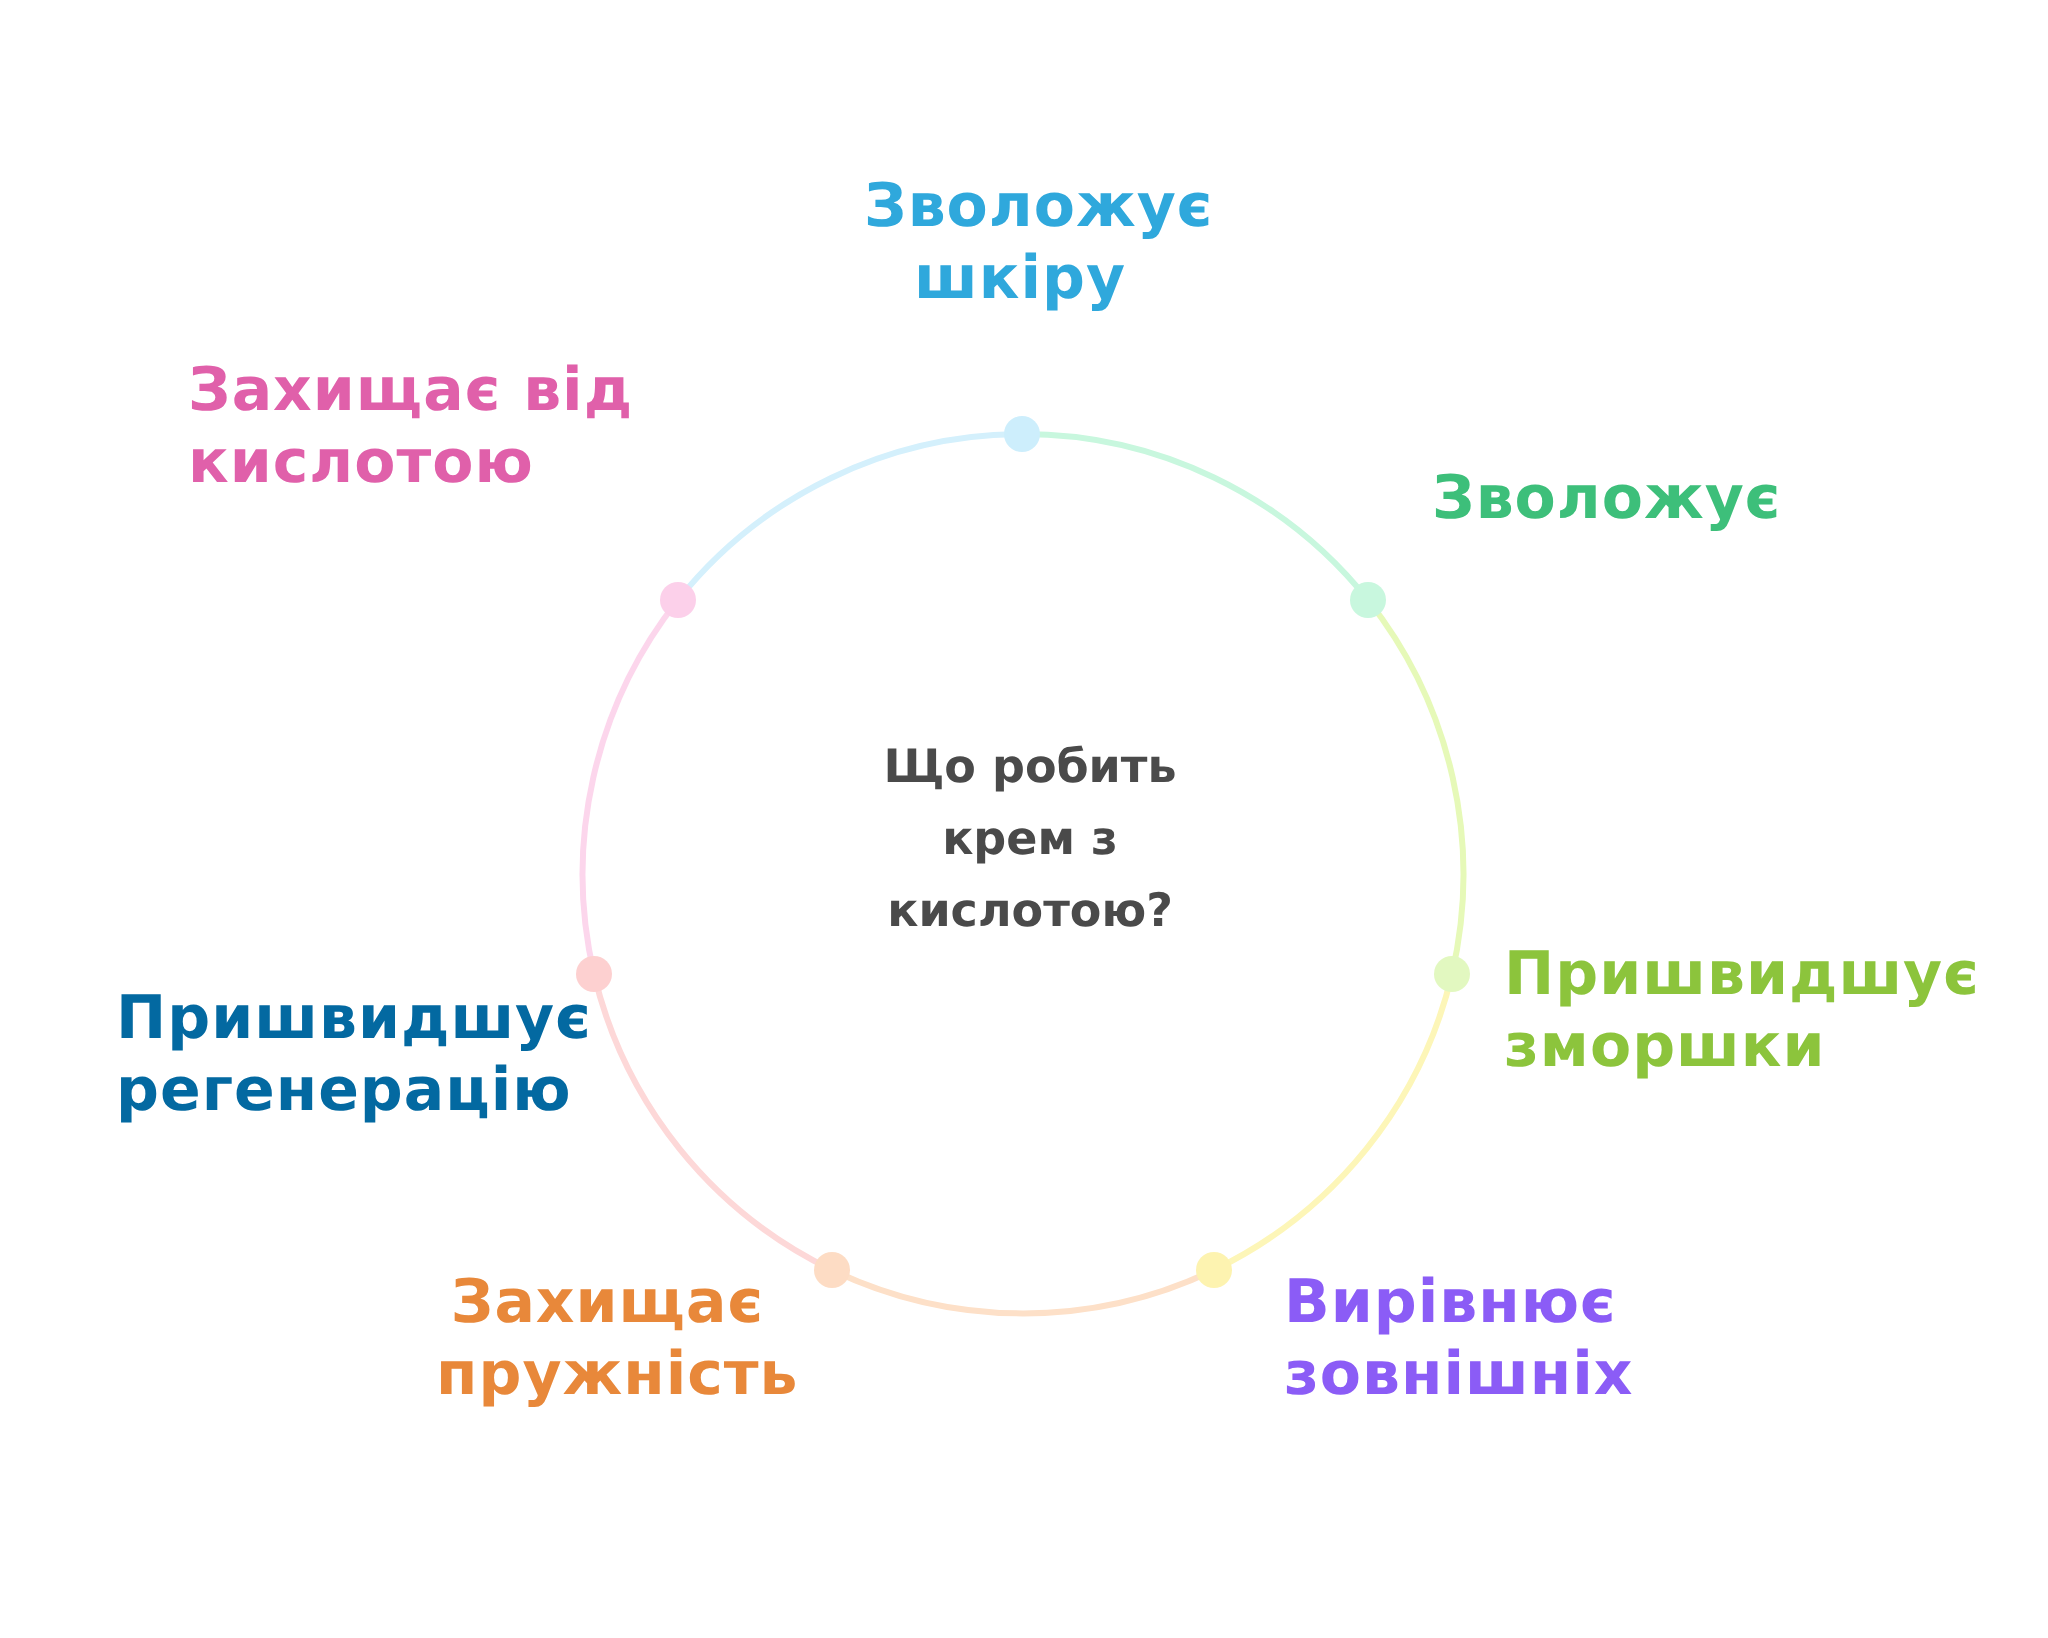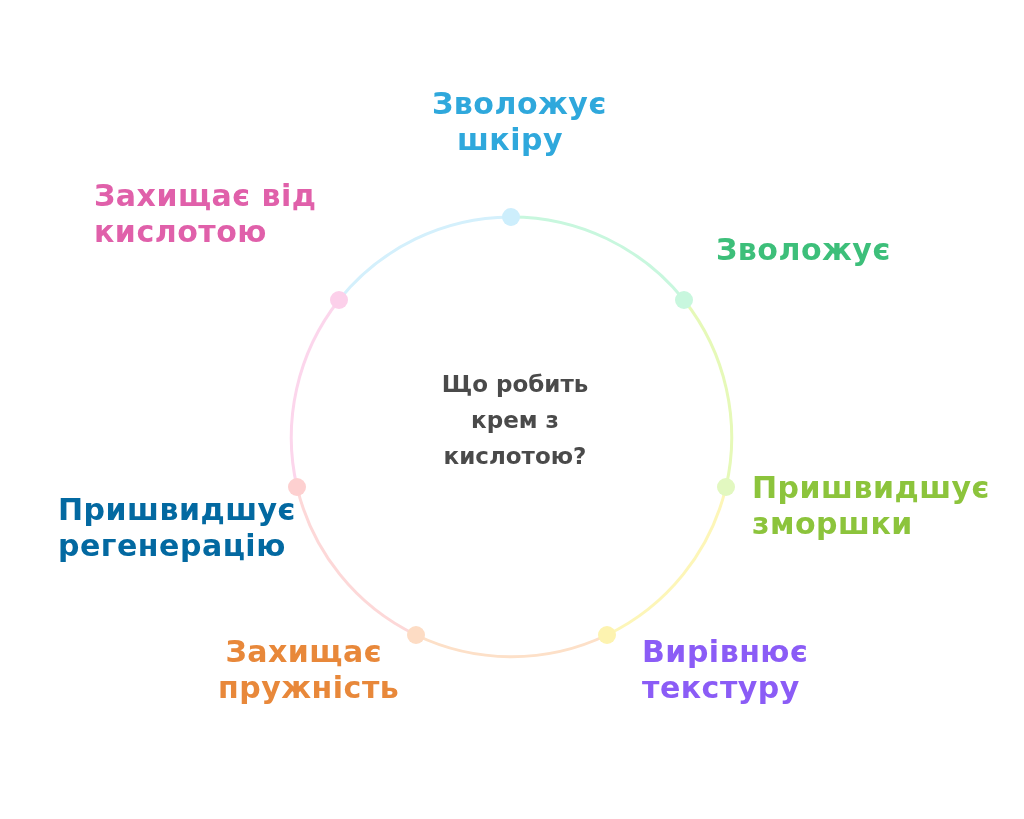--- a/index.html
+++ b/index.html
@@ -56,21 +56,21 @@
   <div>Зволожує</div>
 </div>
 
 <div class="label" style="left:752px; top:470px; color:#8cc43c;">
   <div>Пришвидшує</div>
   <div>зморшки</div>
 </div>
 
 <div class="label" style="left:642px; top:634px; color:#8b5cf6;">
   <div>Вирівнює</div>
-  <div>текстуру</div>
+  <div>зовнішніх</div>
 </div>
 
 <div class="label" style="left:218px; top:634px; width:164px; text-align:right; color:#e8883a;">
   <div>Захищає</div>
   <div>пружність</div>
 </div>
 
 <div class="label" style="left:58px; top:492px; width:214px; text-align:right; color:#0369a1;">
   <div>Пришвидшує</div>
   <div>регенерацію</div>

